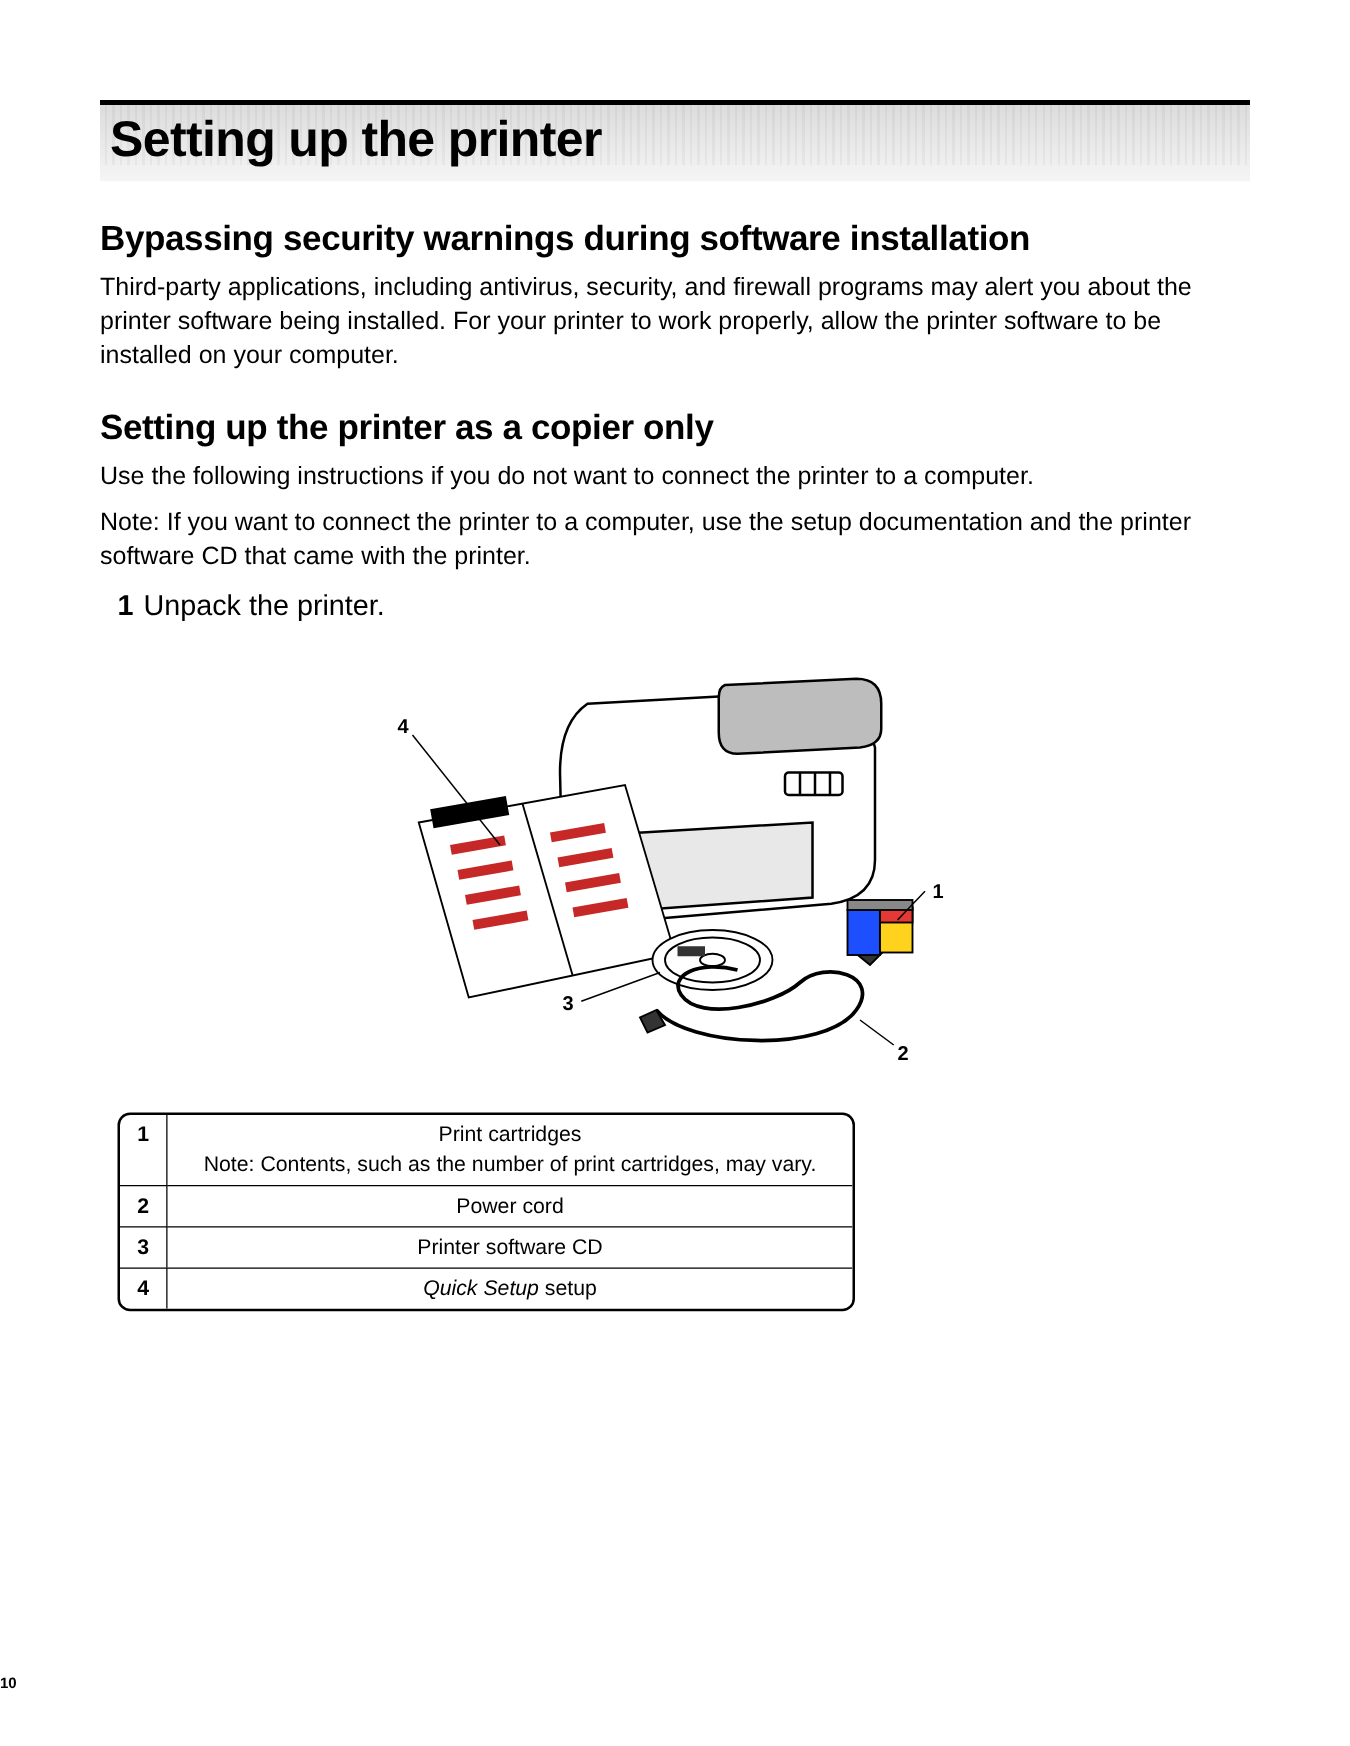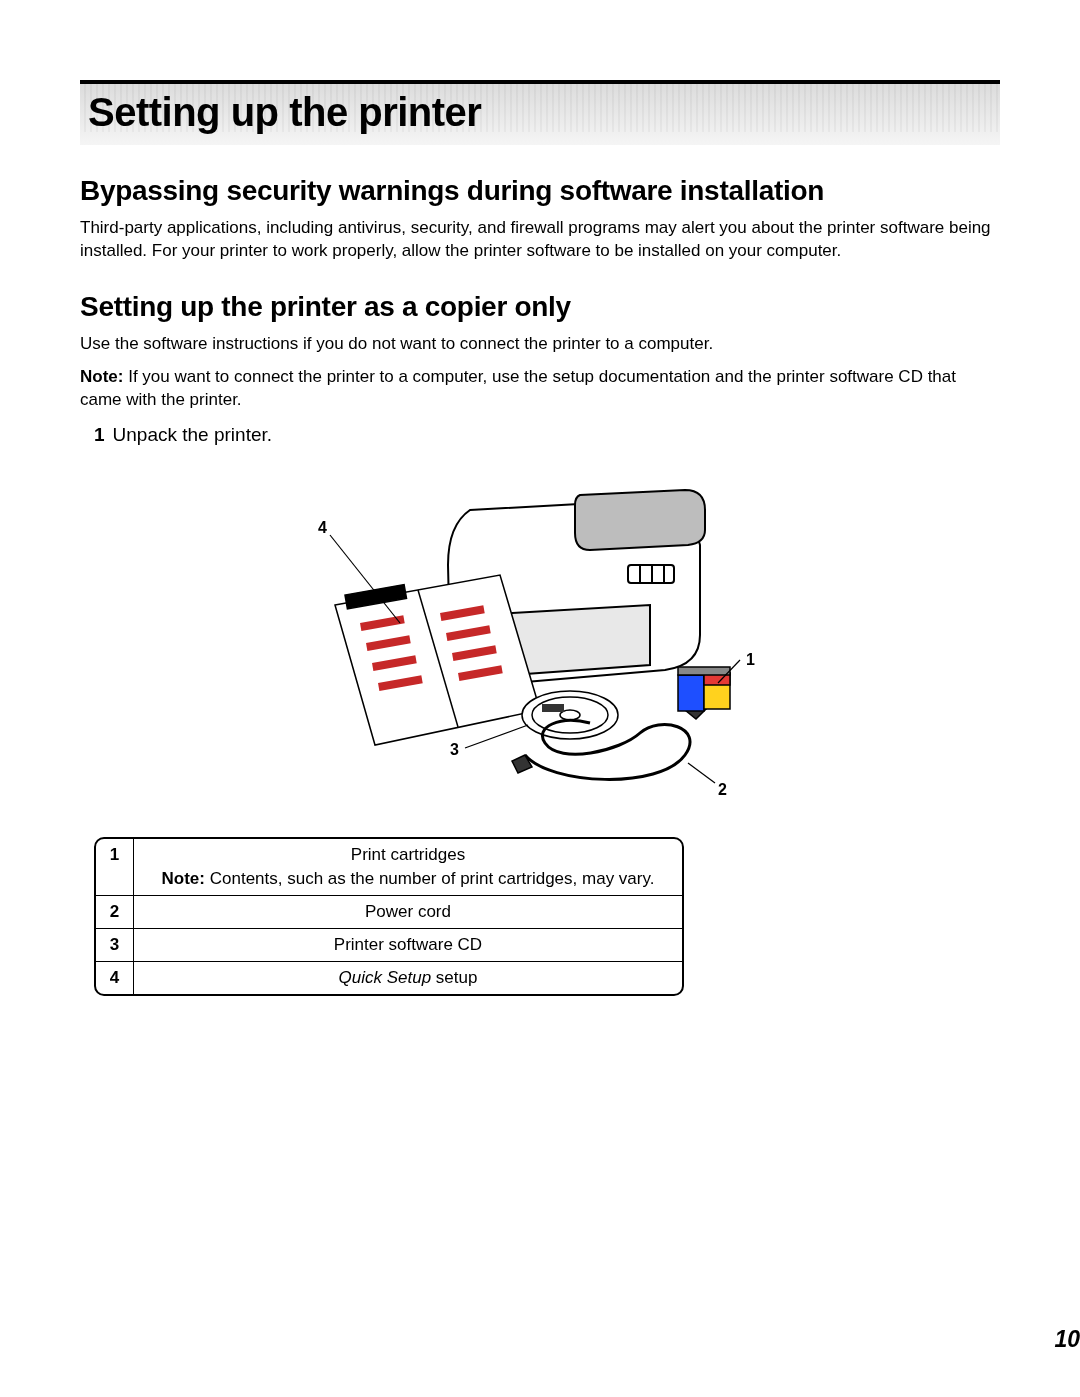--- a/index.html
+++ b/index.html
@@ -34,31 +34,31 @@
     letter-spacing: -0.5px;
   }
   .h2 {
     font-size: 28px;
     font-weight: 700;
     margin-top: 28px;
     margin-bottom: 10px;
     letter-spacing: -0.3px;
   }
   .body-text {
-    font-size: 17px;
+    font-size: 20px;
     line-height: 1.35;
     margin-bottom: 10px;
   }
   .step-line {
-    font-size: 19px;
+    font-size: 23px;
     line-height: 1.35;
     margin: 10px 0 8px 14px;
   }
   .step-num { font-weight: 700; margin-right: 8px; }
-  .note-label { font-weight: 700; }
+  .note-label { font-weight: 400; }
   .italic { font-style: italic; }
   .figure-wrap {
     width: 500px;
     margin: 6px auto 12px auto;
   }
   .figure-wrap svg { width: 100%; height: auto; display: block; }
   .parts-table {
     border: 2px solid #000;
     border-radius: 10px;
     width: 590px;
@@ -78,39 +78,38 @@
   .parts-table td.num {
     width: 38px;
     text-align: center;
     font-weight: 700;
     border-right: 1.5px solid #000;
   }
   .page-number {
     position: absolute;
     bottom: 44px;
     left: 0; right: 0;
-    text-align: right;
-    font-size: 23px;
+    text-align: left;
+    font-size: 12px;
     font-weight: 700;
-    font-style: italic;
   }
   .cell-note { margin-top: 4px; }
 </style>
 </head>
 <body>
 
 <div class="chapter-bar">
   <div class="chapter-title">Setting up the printer</div>
 </div>
 
 <div class="h2">Bypassing security warnings during software installation</div>
 <p class="body-text">Third-party applications, including antivirus, security, and firewall programs may alert you about the printer software being installed. For your printer to work properly, allow the printer software to be installed on your computer.</p>
 
 <div class="h2">Setting up the printer as a copier only</div>
-<p class="body-text">Use the software instructions if you do not want to connect the printer to a computer.</p>
+<p class="body-text">Use the following instructions if you do not want to connect the printer to a computer.</p>
 <p class="body-text">
   <span class="note-label">Note:</span><span> If you want to connect the printer to a computer, use the setup documentation and the printer software CD that came with the printer.</span>
 </p>
 <p class="step-line">
   <span class="step-num">1</span><span>Unpack the printer.</span>
 </p>
 
 <div class="figure-wrap">
   <svg viewBox="0 0 500 370" xmlns="http://www.w3.org/2000/svg">
 

